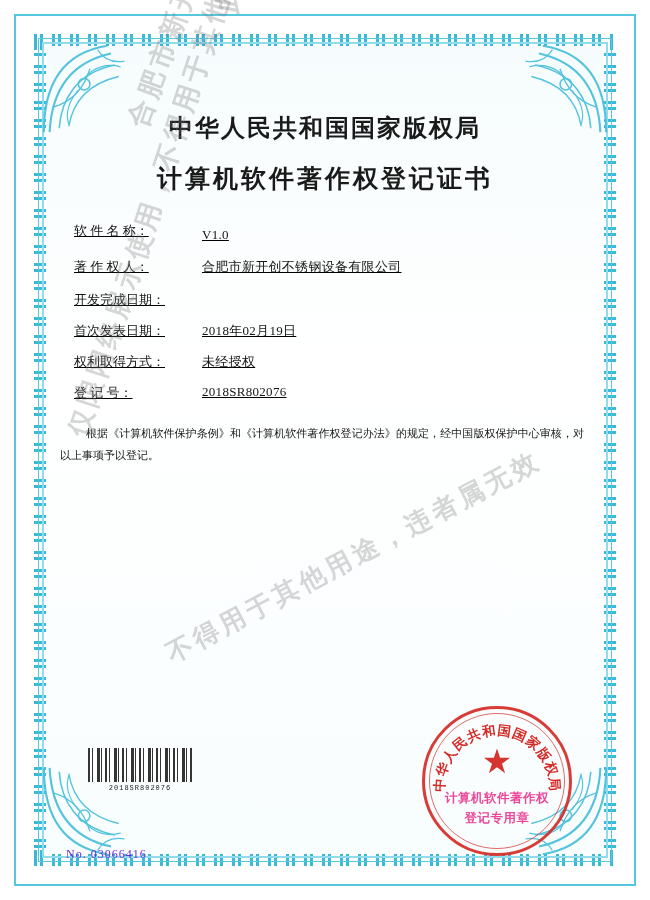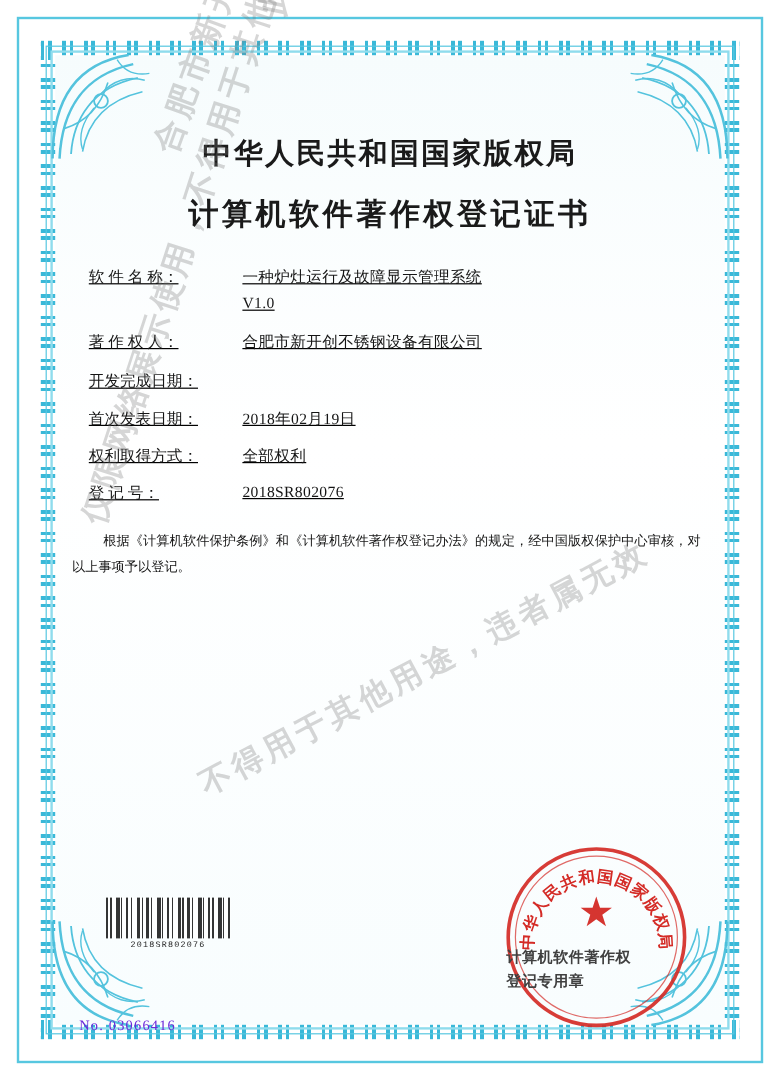--- a/index.html
+++ b/index.html
@@ -248,24 +248,24 @@
   .seal .arc text {
     font-family: "DejaVu Serif", serif;
     font-size: 13.5px;
     fill: #d42b26;
     letter-spacing: 1px;
     font-weight: bold;
   }
   .seal .c1, .seal .c2 {
     position: absolute;
     width: 100%;
-    text-align: left;
+    text-align: center;
     font-family: "DejaVu Serif", serif;
     font-size: 12.5px;
-    color: #404040;
+    color: #ec4899;
     font-weight: bold;
     letter-spacing: .5px;
   }
   .seal .c1 { top: 56%; }
   .seal .c2 { top: 69%; }
   .seal .sealdate {
     position: absolute;
     top: 82%;
     width: 100%;
     text-align: center;
@@ -389,42 +389,41 @@
 
     <div class="title1">中华人民共和国国家版权局</div>
     <div class="title2">计算机软件著作权登记证书</div>
 
 
     <div class="fields">
 
       <div class="row">
         <div class="lbl">软 件 名 称：</div>
         <div class="val">
-          <span>一种炉灶运行及故障显示管理系统</span>
           <span class="sub">V1.0</span>
         </div>
       </div>
 
       <div class="row">
         <div class="lbl">著 作 权 人：</div>
         <div class="val">合肥市新开创不锈钢设备有限公司</div>
       </div>
 
       <div class="row tight">
         <div class="lbl">开发完成日期：</div>
       </div>
 
       <div class="row tight">
         <div class="lbl">首次发表日期：</div>
         <div class="val">2018年02月19日</div>
       </div>
 
       <div class="row tight">
         <div class="lbl">权利取得方式：</div>
-        <div class="val">全部权利</div>
+        <div class="val">未经授权</div>
       </div>
 
 
       <div class="row tight">
         <div class="lbl">登 记 号：</div>
         <div class="val">2018SR802076</div>
       </div>
 
     </div>
 

